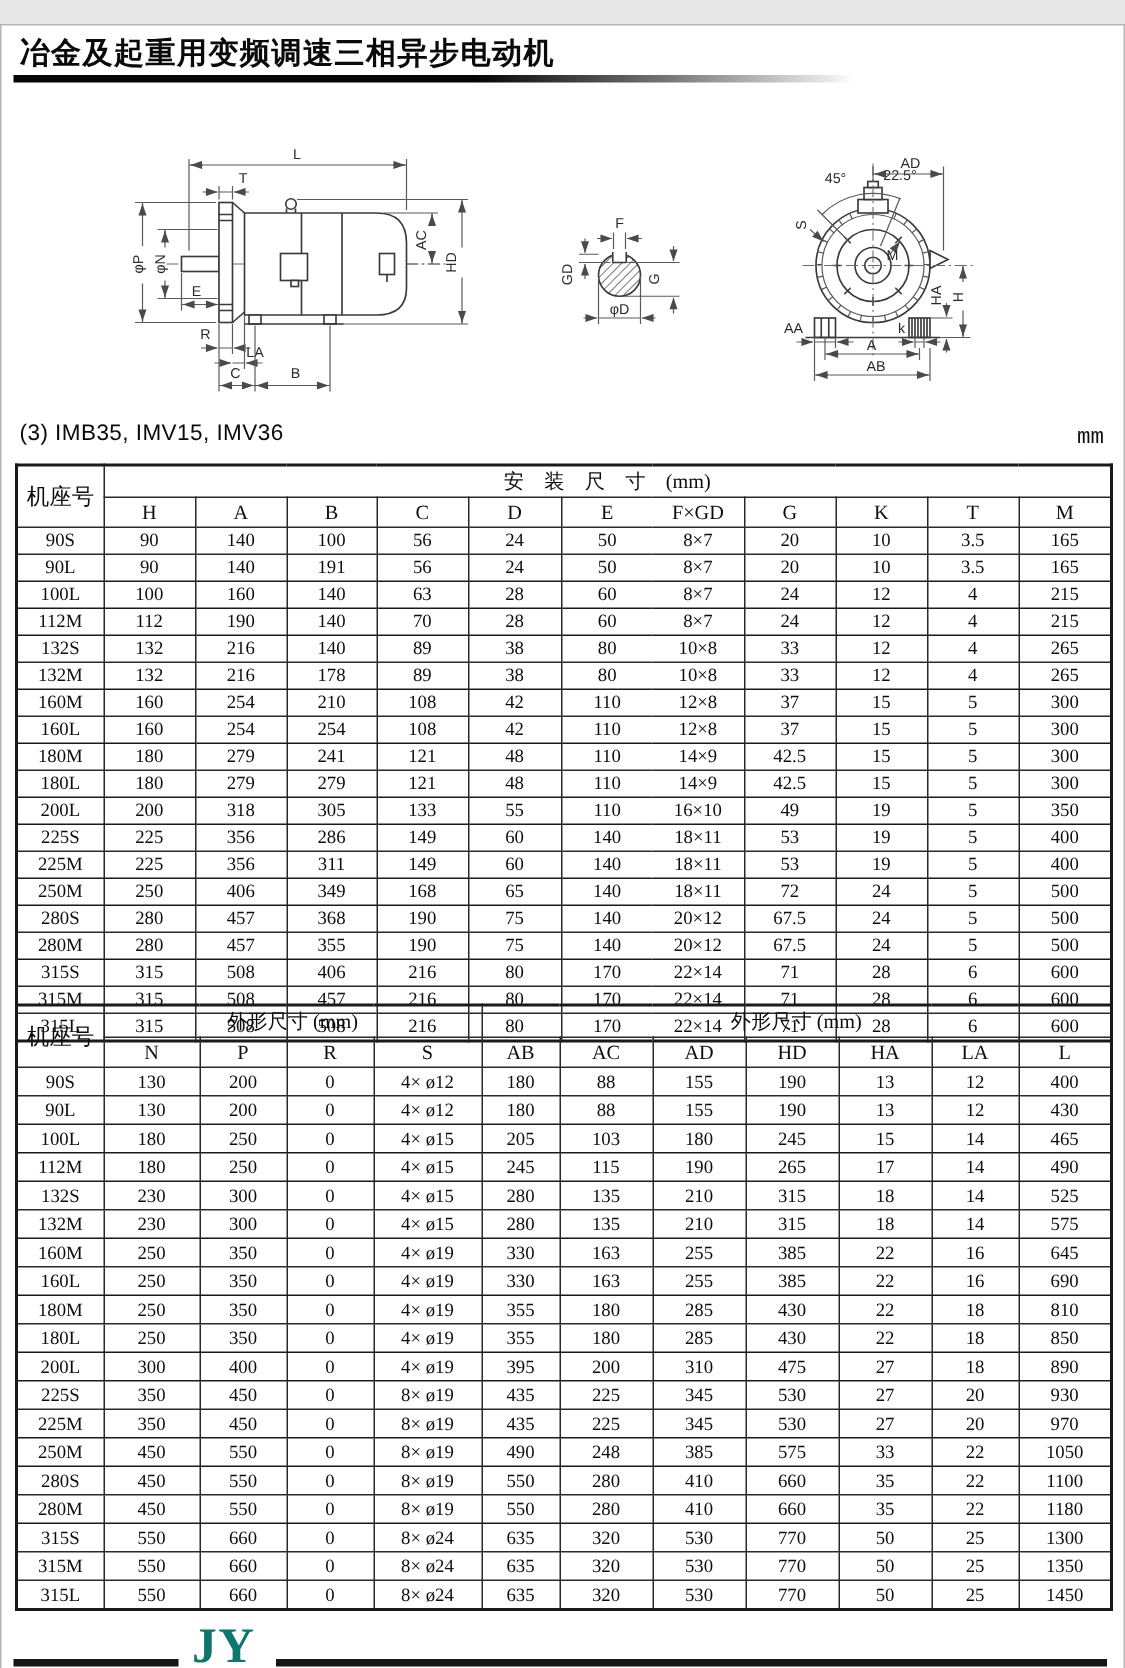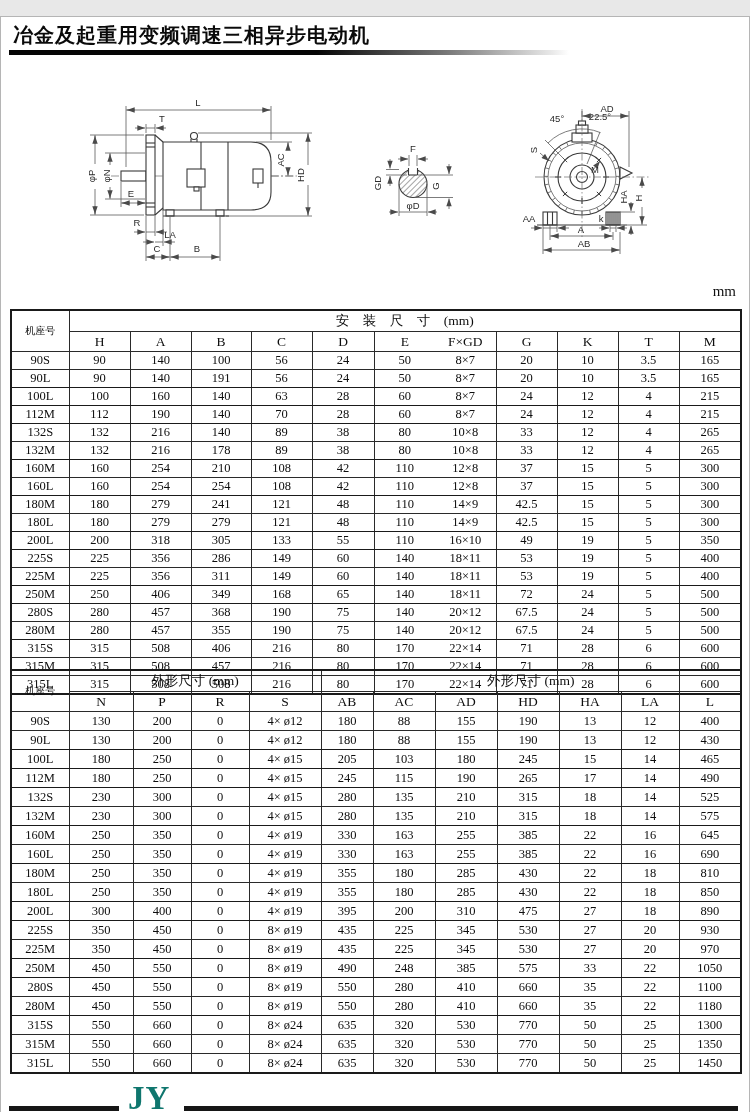--- a/index.html
+++ b/index.html
@@ -5,32 +5,32 @@
   html,body{margin:0;padding:0;background:#e8e8e8;}
   .page{position:relative;width:750px;height:1112px;background:#fff;margin:16px auto;
         border:1px solid #b5b5b5;box-sizing:border-box;overflow:hidden;
         font-family:"Liberation Serif",serif;color:#111;}
   .title{position:absolute;left:12px;top:5px;font-size:20px;font-weight:bold;
          font-family:"Liberation Sans",sans-serif;letter-spacing:1px;color:#0a0a0a;}
   .rule{position:absolute;left:8px;top:33px;width:560px;height:4.5px;
         background:linear-gradient(90deg,#050505 0%,#050505 55%,#777 78%,#e9e9e9 97%,#fff 100%);}
   .secrow{position:absolute;left:12px;top:263px;width:726px;font-size:15px;
           font-family:"Liberation Sans",sans-serif;letter-spacing:.3px;color:#0a0a0a;}
-  .unit{position:absolute;right:13px;top:266px;font-size:15px;font-family:Liberation Serif, serif;}
+  .unit{position:absolute;right:13px;top:266px;font-size:15px;font-family:Liberation Mono, monospace;}
   table{border-collapse:collapse;table-layout:fixed;width:730px;
         font-family:"Liberation Serif",serif;color:#0d0d0d;border:2px solid #1a1a1a;}
   #t1{position:absolute;top:292px;left:9px;}
   #t2{position:absolute;top:652px;left:9px;}
   td,th{border:1px solid #2a2a2a;text-align:center;vertical-align:middle;padding:0;
         font-weight:normal;white-space:nowrap;overflow:hidden;}
   #t1 tbody td{height:17px;font-size:12.5px;}
   #t2 tbody td{height:18px;font-size:12.5px;}
   th.ghead{height:20px;font-size:13.5px;}
   tr.cols th{height:19px;font-size:13.5px;}
-  th.framehead{font-size:10px;}
+  th.framehead{font-size:15px;}
   .nbr{border-right:none;}
   .nbl{border-left:none;}
   tr.grp td{border-bottom:1.8px solid #1a1a1a;}
   svg.drawings{position:absolute;left:0;top:68px;}
   .ol{stroke:#3a3a3a;stroke-width:1.1;fill:none;}
   .olw{stroke:#3a3a3a;stroke-width:1.1;fill:#fff;}
   .dl{stroke:#5a5a5a;stroke-width:0.8;fill:none;}
   .cl{stroke:#6a6a6a;stroke-width:0.7;fill:none;stroke-dasharray:8 2.5 1.5 2.5;}
   .dt{font:9.5px "Liberation Sans",sans-serif;fill:#2a2a2a;}
   .fline{position:absolute;height:5px;background:#161616;top:1089px;}
@@ -317,20 +317,21 @@
       <text class="dt" x="580" y="148" text-anchor="middle">A</text>
 
       <line class="dl" x1="619" y1="147" x2="619" y2="169"></line>
       <line class="dl" x1="542" y1="165" x2="619" y2="165"></line>
       <line class="dl" x1="551" y1="165" x2="543" y2="165" marker-end="url(#ah)"></line>
       <line class="dl" x1="610" y1="165" x2="618" y2="165" marker-end="url(#ah)"></line>
       <text class="dt" x="583" y="162" text-anchor="middle">AB</text>
     </g>
   </svg>
 
+  <div class="secrow">(3) IMB35, IMV15, IMV36</div>
   <div class="unit">mm</div>
 
   <table id="t1">
     <colgroup>
         <col style="width: 58px;">
         <col style="width: 61px;">
         <col style="width: 61px;">
         <col style="width: 60px;">
         <col style="width: 61px;">
         <col style="width: 62px;">

